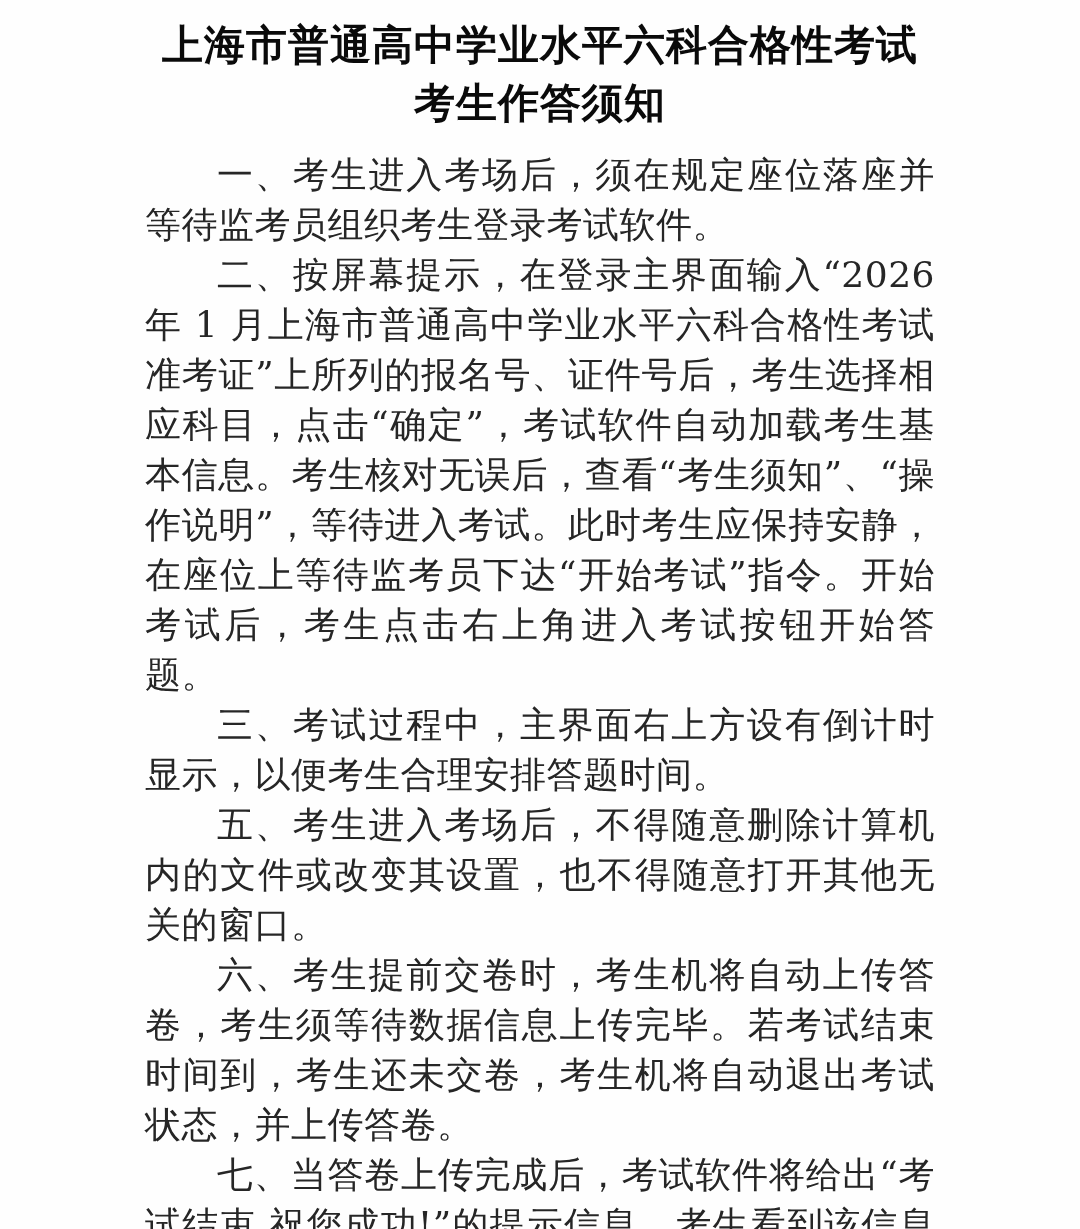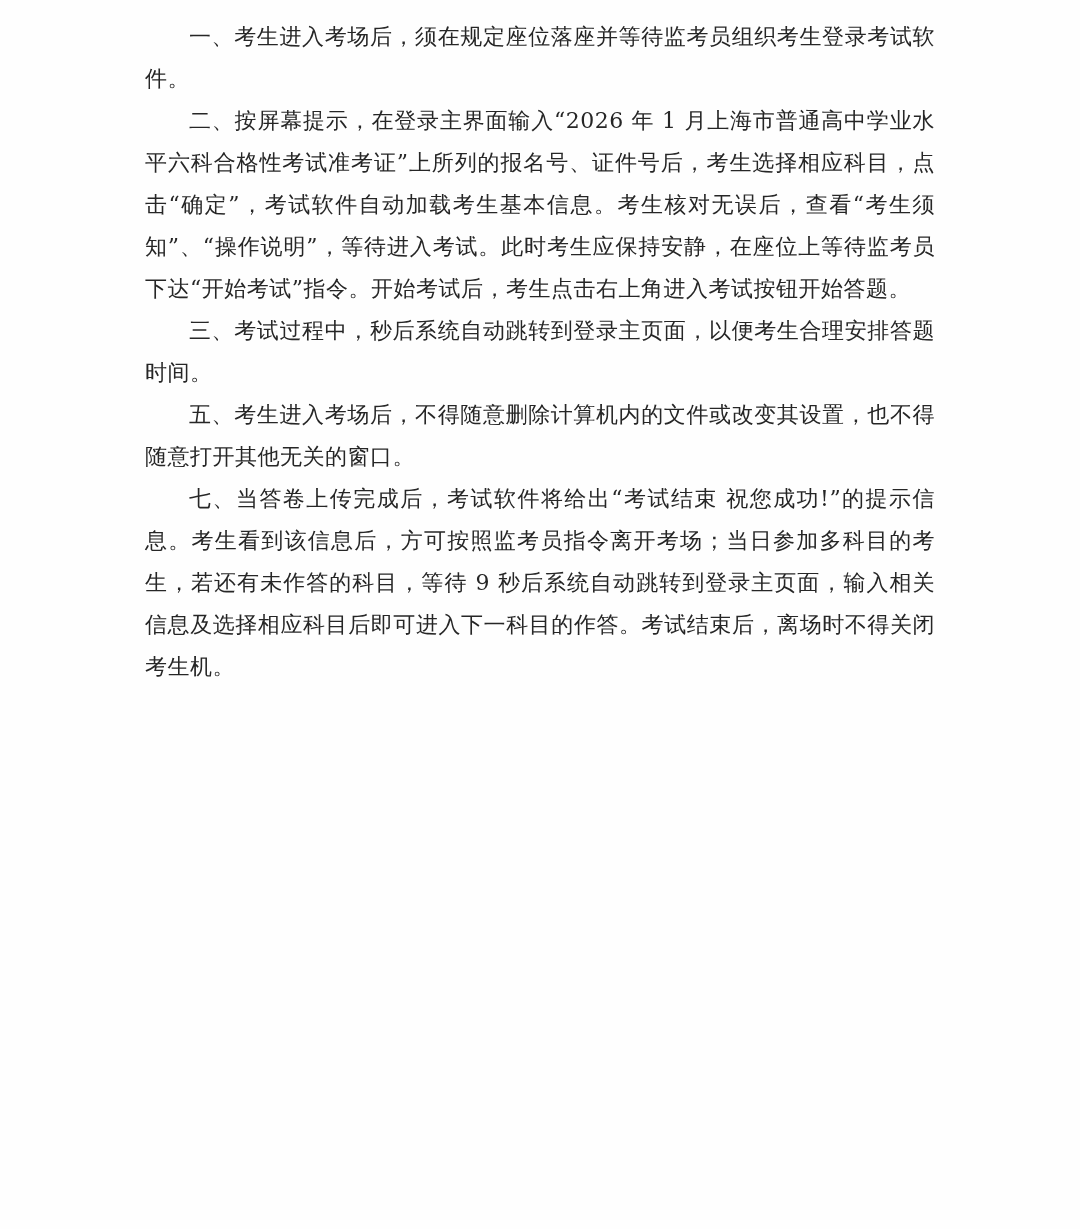--- a/index.html
+++ b/index.html
@@ -27,33 +27,38 @@
     margin: 0 0 18px 0;
     letter-spacing: 1px;
   }
   .doc-title .title-line {
     display: block;
     white-space: nowrap;
   }
   .doc-body p.para {
     margin: 0;
     padding: 0;
-    font-size: 22px;
-    line-height: 42px;
+    font-size: 36px;
+    line-height: 50px;
     text-align: justify;
     text-justify: inter-character;
     text-indent: 2em;
     letter-spacing: 0.5px;
     color: #262626;
   }
 </style>
 </head>
 <body>
 
 <div class="page">
+  <h1 class="doc-title">
+    <span class="title-line">上海市普通高中学业水平六科合格性考试</span>
+    <span class="title-line">考生作答须知</span>
+  </h1>
   <div class="doc-body">
     <p class="para">一、考生进入考场后，须在规定座位落座并等待监考员组织考生登录考试软件。</p>
     <p class="para">二、按屏幕提示，在登录主界面输入“2026 年 1 月上海市普通高中学业水平六科合格性考试准考证”上所列的报名号、证件号后，考生选择相应科目，点击“确定”，考试软件自动加载考生基本信息。考生核对无误后，查看“考生须知”、“操作说明”，等待进入考试。此时考生应保持安静，在座位上等待监考员下达“开始考试”指令。开始考试后，考生点击右上角进入考试按钮开始答题。</p>
-    <p class="para">三、考试过程中，秒后系统自动跳转到登录主页面，以便考生合理安排答题时间。</p>
+    <p class="para">三、考试过程中，主界面右上方设有倒计时显示，以便考生合理安排答题时间。</p>
     <p class="para">五、考生进入考场后，不得随意删除计算机内的文件或改变其设置，也不得随意打开其他无关的窗口。</p>
+    <p class="para">六、考生提前交卷时，考生机将自动上传答卷，考生须等待数据信息上传完毕。若考试结束时间到，考生还未交卷，考生机将自动退出考试状态，并上传答卷。</p>
     <p class="para">七、当答卷上传完成后，考试软件将给出“考试结束 祝您成功!”的提示信息。考生看到该信息后，方可按照监考员指令离开考场；当日参加多科目的考生，若还有未作答的科目，等待 9 秒后系统自动跳转到登录主页面，输入相关信息及选择相应科目后即可进入下一科目的作答。考试结束后，离场时不得关闭考生机。</p>
   </div>
 </div>
 
 </body></html>

